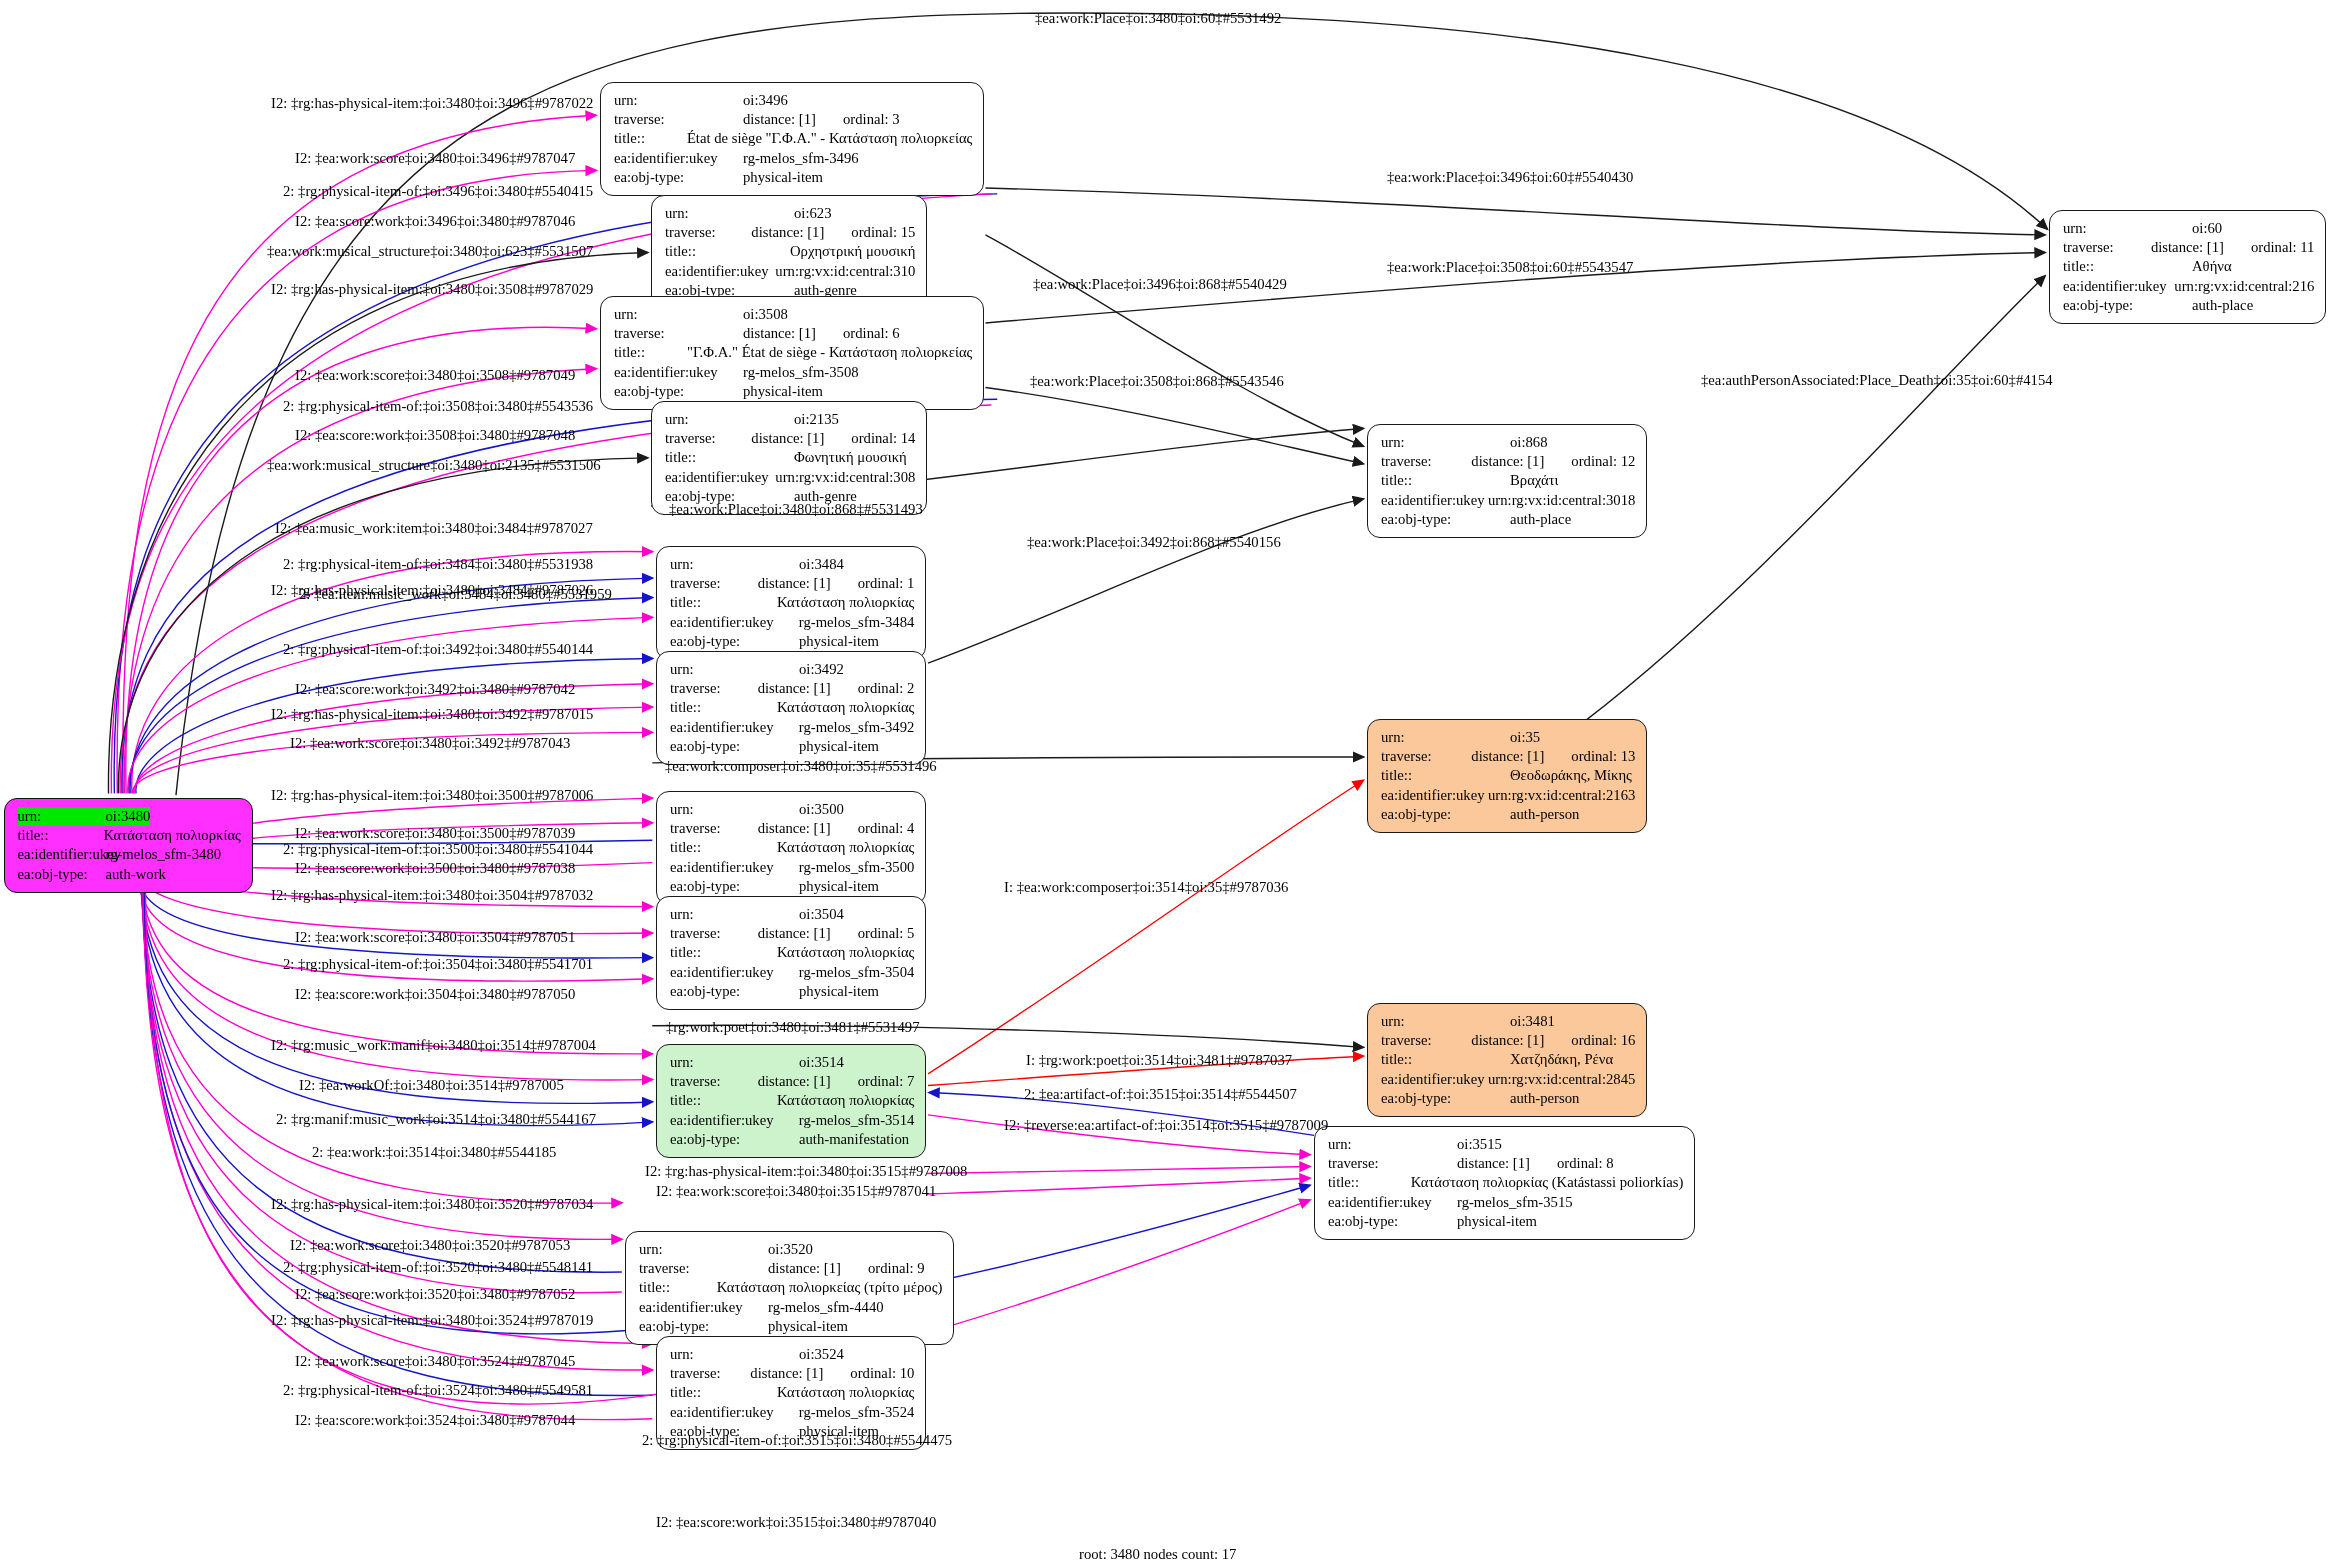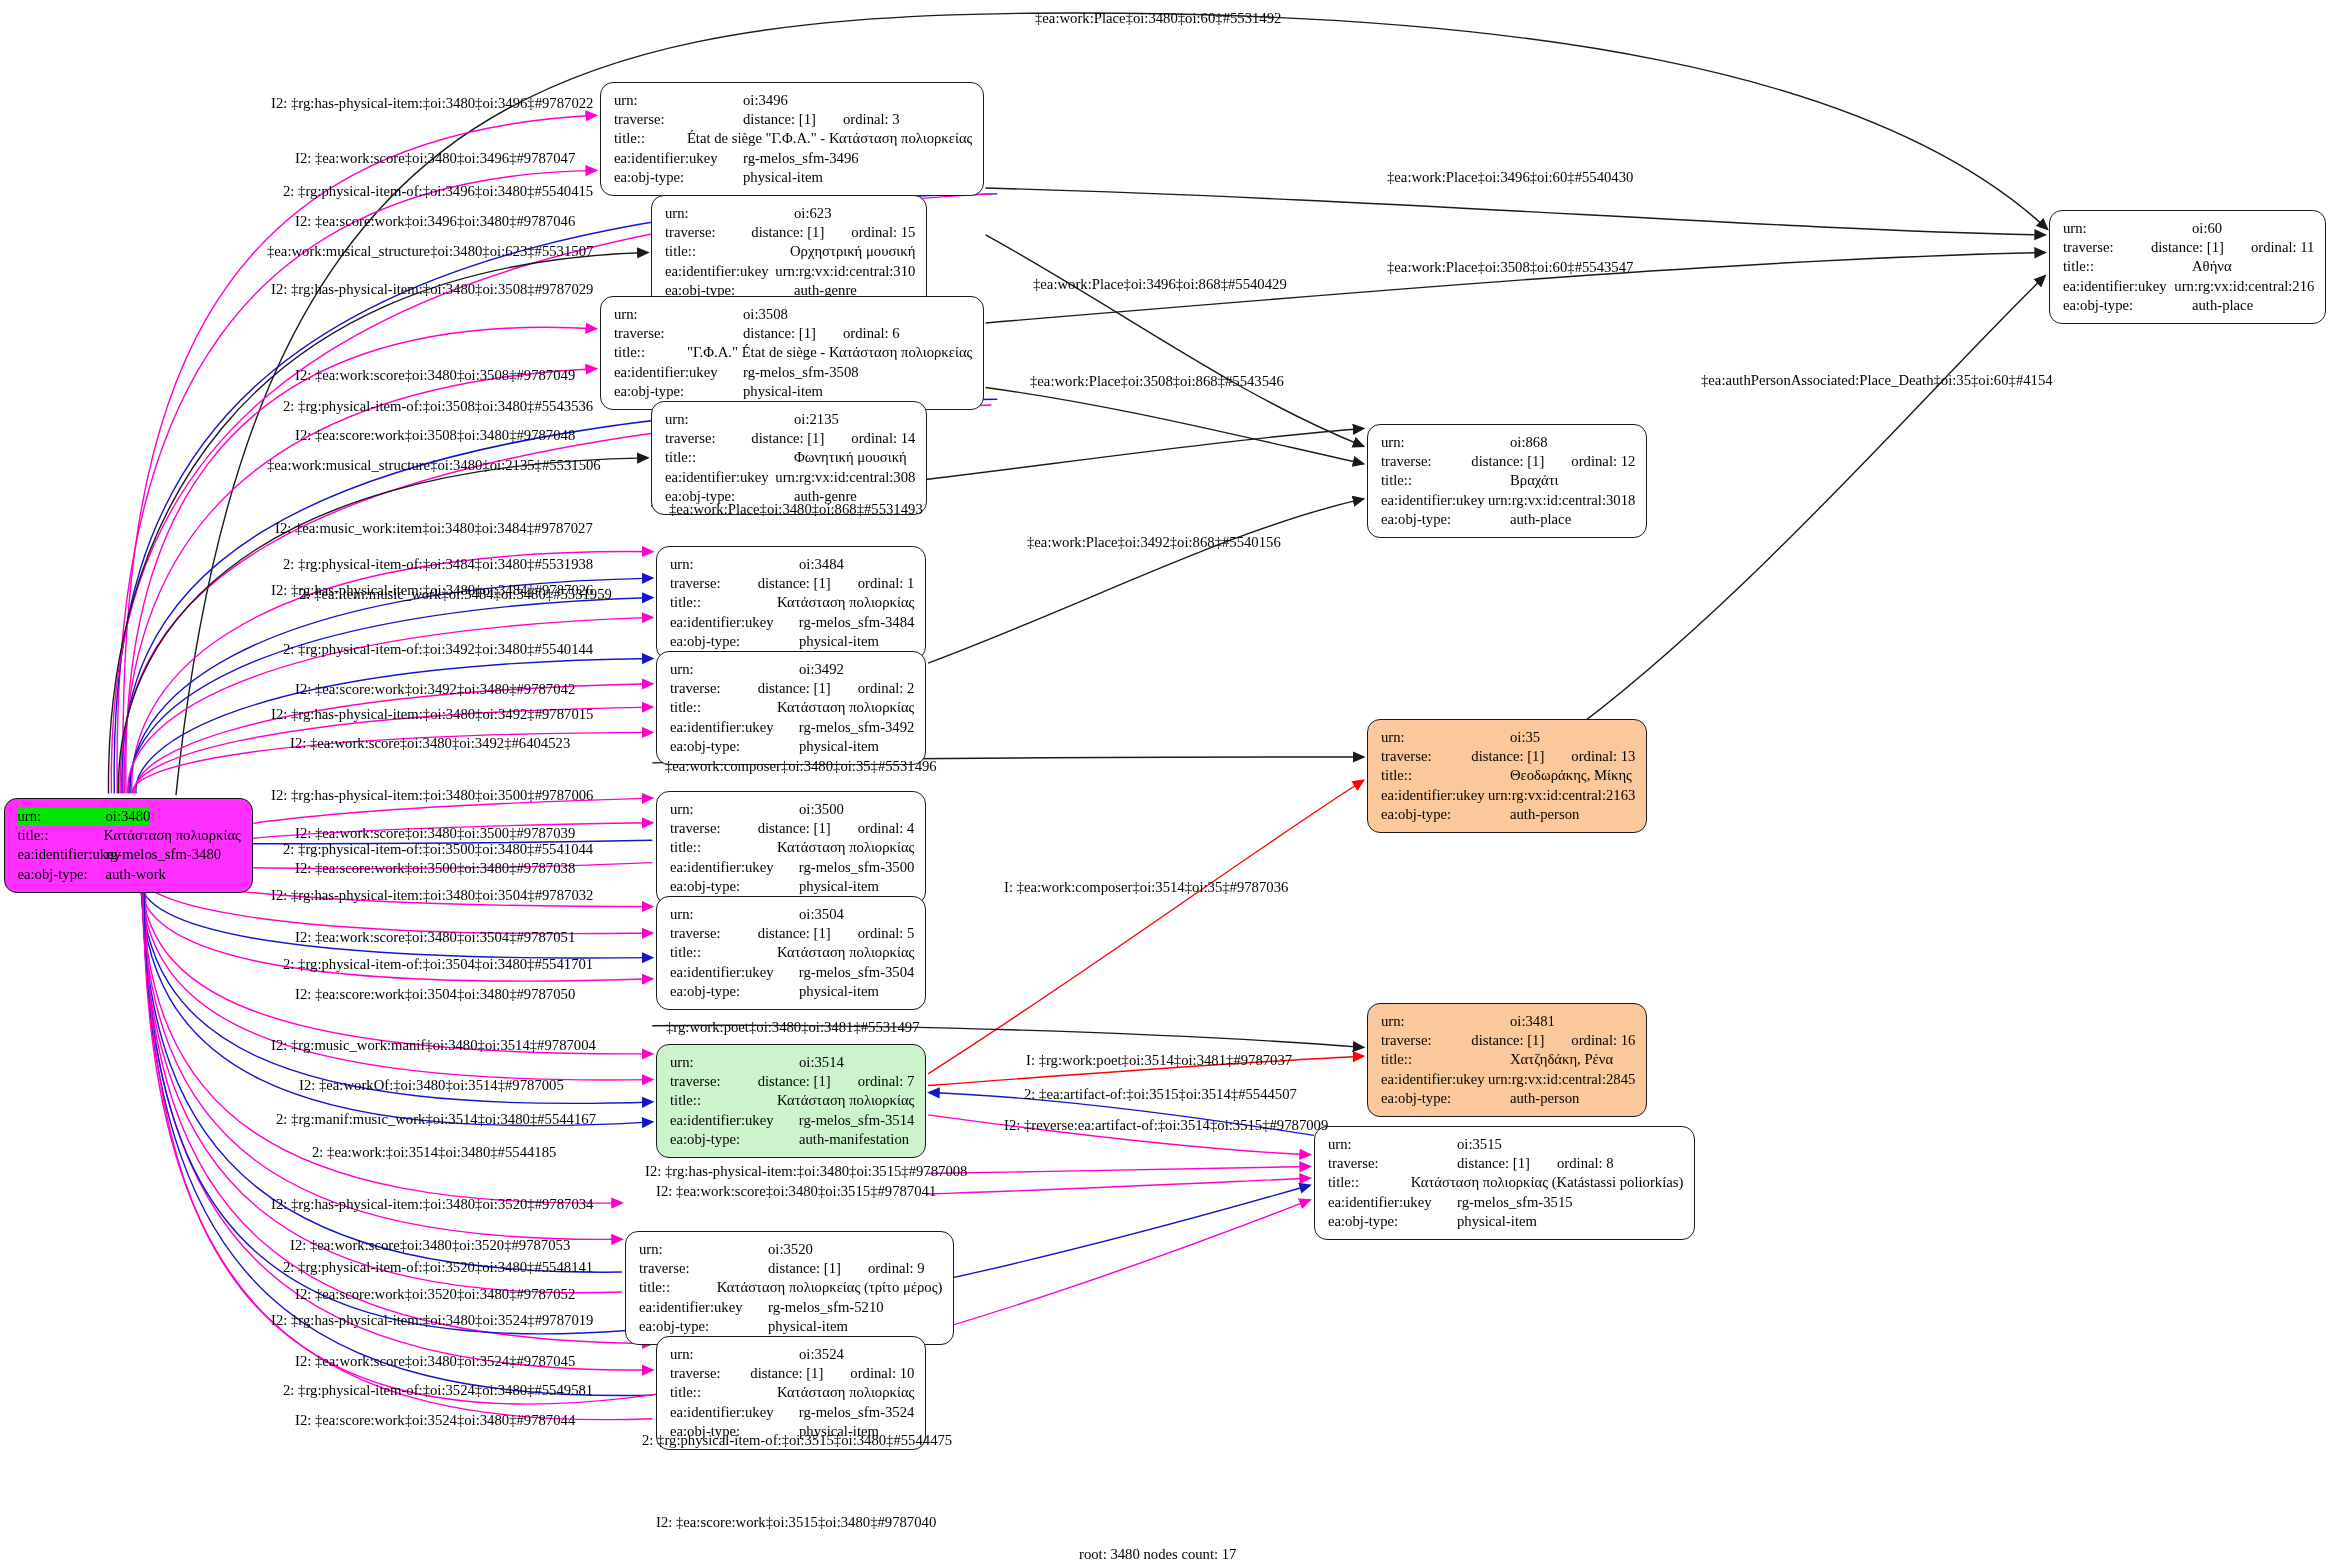--- a/index.html
+++ b/index.html
@@ -357,21 +357,21 @@
           <span class="k" style="width: 129px;">traverse:</span>
           <span class="v">distance: [1]</span>
           <span class="v2">ordinal: 9</span>
         </div>
         <div class="row">
           <span class="k" style="width: 129px;">title::</span>
           <span class="v">Κατάσταση πολιορκείας (τρίτο μέρος)</span>
         </div>
         <div class="row">
           <span class="k" style="width: 129px;">ea:identifier:ukey</span>
-          <span class="v">rg-melos_sfm-5210</span>
+          <span class="v">rg-melos_sfm-4440</span>
         </div>
         <div class="row">
           <span class="k" style="width: 129px;">ea:obj-type:</span>
           <span class="v">physical-item</span>
         </div>
       </div>
       <div class="node" style="left: 656px; top: 1336px; width: 270px;">
         <div class="row">
           <span class="k" style="width: 129px;">urn:</span>
           <span class="v">oi:3524</span>
@@ -523,21 +523,21 @@
       <div class="elabel" style="left: 295px; top: 428px;">I2: ‡ea:score:work‡oi:3508‡oi:3480‡#9787048</div>
       <div class="elabel" style="left: 267px; top: 458px;">‡ea:work:musical_structure‡oi:3480‡oi:2135‡#5531506</div>
       <div class="elabel" style="left: 669px; top: 502px;">‡ea:work:Place‡oi:3480‡oi:868‡#5531493</div>
       <div class="elabel" style="left: 275px; top: 521px;">I2: ‡ea:music_work:item‡oi:3480‡oi:3484‡#9787027</div>
       <div class="elabel" style="left: 283px; top: 557px;">2: ‡rg:physical-item-of:‡oi:3484‡oi:3480‡#5531938</div>
       <div class="elabel" style="left: 283px; top: 587px; margin-left: 16px;">2: ‡ea:item:music_work‡oi:3484‡oi:3480‡#5531959</div>
       <div class="elabel" style="left: 271px; top: 583px;">I2: ‡rg:has-physical-item:‡oi:3480‡oi:3484‡#9787026</div>
       <div class="elabel" style="left: 283px; top: 642px;">2: ‡rg:physical-item-of:‡oi:3492‡oi:3480‡#5540144</div>
       <div class="elabel" style="left: 295px; top: 682px;">I2: ‡ea:score:work‡oi:3492‡oi:3480‡#9787042</div>
       <div class="elabel" style="left: 271px; top: 707px;">I2: ‡rg:has-physical-item:‡oi:3480‡oi:3492‡#9787015</div>
-      <div class="elabel" style="left: 290px; top: 736px;">I2: ‡ea:work:score‡oi:3480‡oi:3492‡#6404523</div>
+      <div class="elabel" style="left: 290px; top: 736px;">I2: ‡ea:work:score‡oi:3480‡oi:3492‡#9787043</div>
       <div class="elabel" style="left: 1027px; top: 535px;">‡ea:work:Place‡oi:3492‡oi:868‡#5540156</div>
       <div class="elabel" style="left: 665px; top: 759px;">‡ea:work:composer‡oi:3480‡oi:35‡#5531496</div>
       <div class="elabel" style="left: 271px; top: 788px;">I2: ‡rg:has-physical-item:‡oi:3480‡oi:3500‡#9787006</div>
       <div class="elabel" style="left: 295px; top: 826px;">I2: ‡ea:work:score‡oi:3480‡oi:3500‡#9787039</div>
       <div class="elabel" style="left: 283px; top: 842px;">2: ‡rg:physical-item-of:‡oi:3500‡oi:3480‡#5541044</div>
       <div class="elabel" style="left: 295px; top: 861px;">I2: ‡ea:score:work‡oi:3500‡oi:3480‡#9787038</div>
       <div class="elabel" style="left: 271px; top: 888px;">I2: ‡rg:has-physical-item:‡oi:3480‡oi:3504‡#9787032</div>
       <div class="elabel" style="left: 295px; top: 930px;">I2: ‡ea:work:score‡oi:3480‡oi:3504‡#9787051</div>
       <div class="elabel" style="left: 283px; top: 957px;">2: ‡rg:physical-item-of:‡oi:3504‡oi:3480‡#5541701</div>
       <div class="elabel" style="left: 295px; top: 987px;">I2: ‡ea:score:work‡oi:3504‡oi:3480‡#9787050</div>

